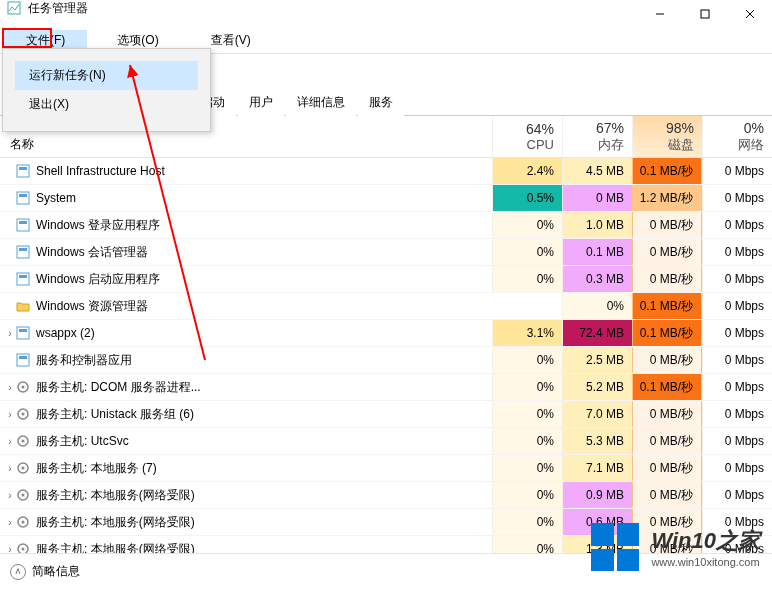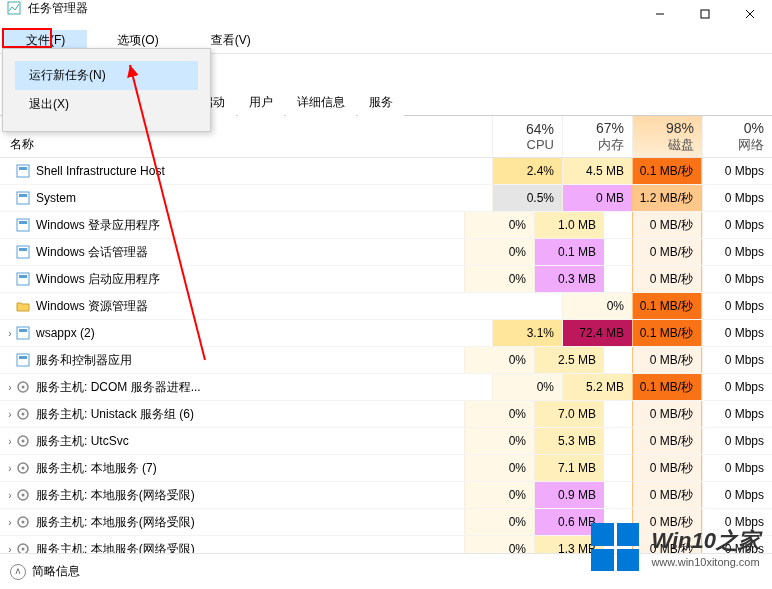--- a/index.html
+++ b/index.html
@@ -126,27 +126,27 @@
   .row .cell {
     width: 70px;
     text-align: right;
     padding-right: 8px;
     font-size: 12px;
     height: 100%;
     display: flex; align-items: center; justify-content: flex-end;
     border-left: 1px solid #f6f0e4;
   }
   .c-cpu0 { background: #fff8e6; }
-  .c-cpu1 { background: #e5e5e5; }
+  .c-cpu1 { background: #14b8a6; }
   .c-cpu2 { background: #ffe69a; }
   .c-mem0 { background: #f0abfc; }
   .c-mem1 { background: #ffefba; }
   .c-mem2 { background: #ffe69a; }
   .c-mem3 { background: #be185d; }
-  .c-disk0 { background: #fff3e6; border-left:1px solid #ffbf80 !important; border-right:1px solid #ffbf80;margin-left:28px;}
+  .c-disk0 { background: #fff3e6; border-left:1px solid #ffbf80 !important; border-right:1px solid #ffbf80;}
   .c-disk1 { background: #f97316; border-left:1px solid #ffbf80 !important; border-right:1px solid #ffbf80;}
   .c-disk2 { background: #ffc78a; border-left:1px solid #ffbf80 !important; border-right:1px solid #ffbf80;}
   .c-net0 { background: #fff; }
   .footer {
     position: absolute;
     left: 0; right: 0; bottom: 0;
     height: 36px;
     border-top: 1px solid #e5e5e5;
     display: flex; align-items: center;
     padding: 0 10px;

